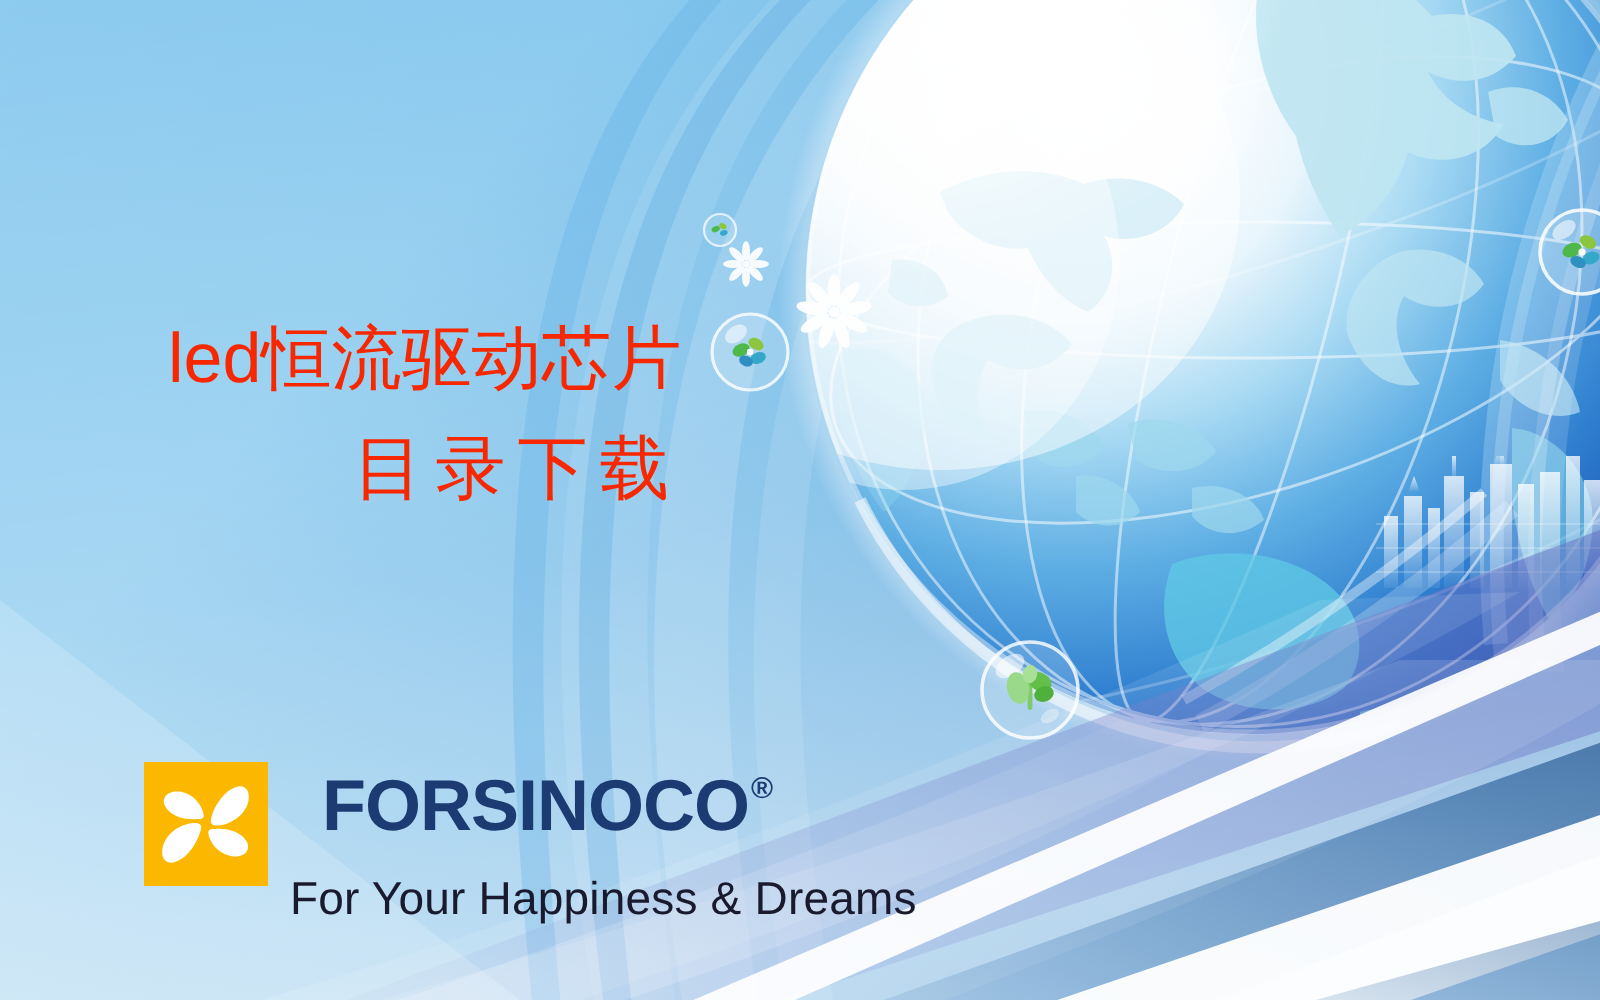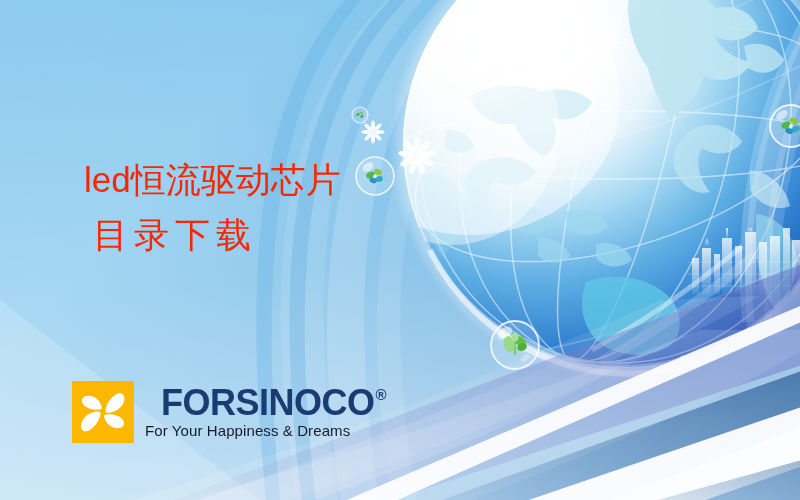--- a/index.html
+++ b/index.html
@@ -1,19 +1,20 @@
 <!DOCTYPE html>
 <html><head>
 <meta charset="utf-8">
 <style>
   html,body{margin:0;padding:0;background:#0a0a0a;}
   #stage{
     position:relative;width:800px;height:500px;overflow:hidden;
     font-family:"Liberation Sans","DejaVu Sans",sans-serif;
     background:#e5e5e5;
+    text-align:right;
   }
   #stage svg.layer{position:absolute;left:0;top:0;width:800px;height:500px;display:block;}
 
   
   #title-block{
     position:absolute;left:84px;top:162px;z-index:40;
     line-height:1.00;
   }
   .title-line{
     color:#F72800;
@@ -42,22 +43,22 @@
   #logo-wordmark{
     color:#1B3B72;font-size:36px;font-weight:bold;
     letter-spacing:-0.5px;line-height:0.98;white-space:nowrap;
     display:flex;align-items:flex-start;margin-left:16px;
   }
   #logo-reg{
     font-size:15px;font-weight:bold;line-height:1;
     margin-top:2px;margin-left:1px;
   }
   #logo-tagline{
-    color:#1A1A2E;font-size:15px;font-weight:400;
-    letter-spacing:0.1px;white-space:nowrap;margin-top:2px;
+    color:#1A1A2E;font-size:23px;font-weight:400;
+    letter-spacing:0.1px;white-space:nowrap;margin-top:16px;
   }
 </style>
 </head>
 <body>
 
 <div id="stage">
 
   <svg class="layer" viewBox="0 0 800 500" preserveAspectRatio="none">
     <defs>
 

